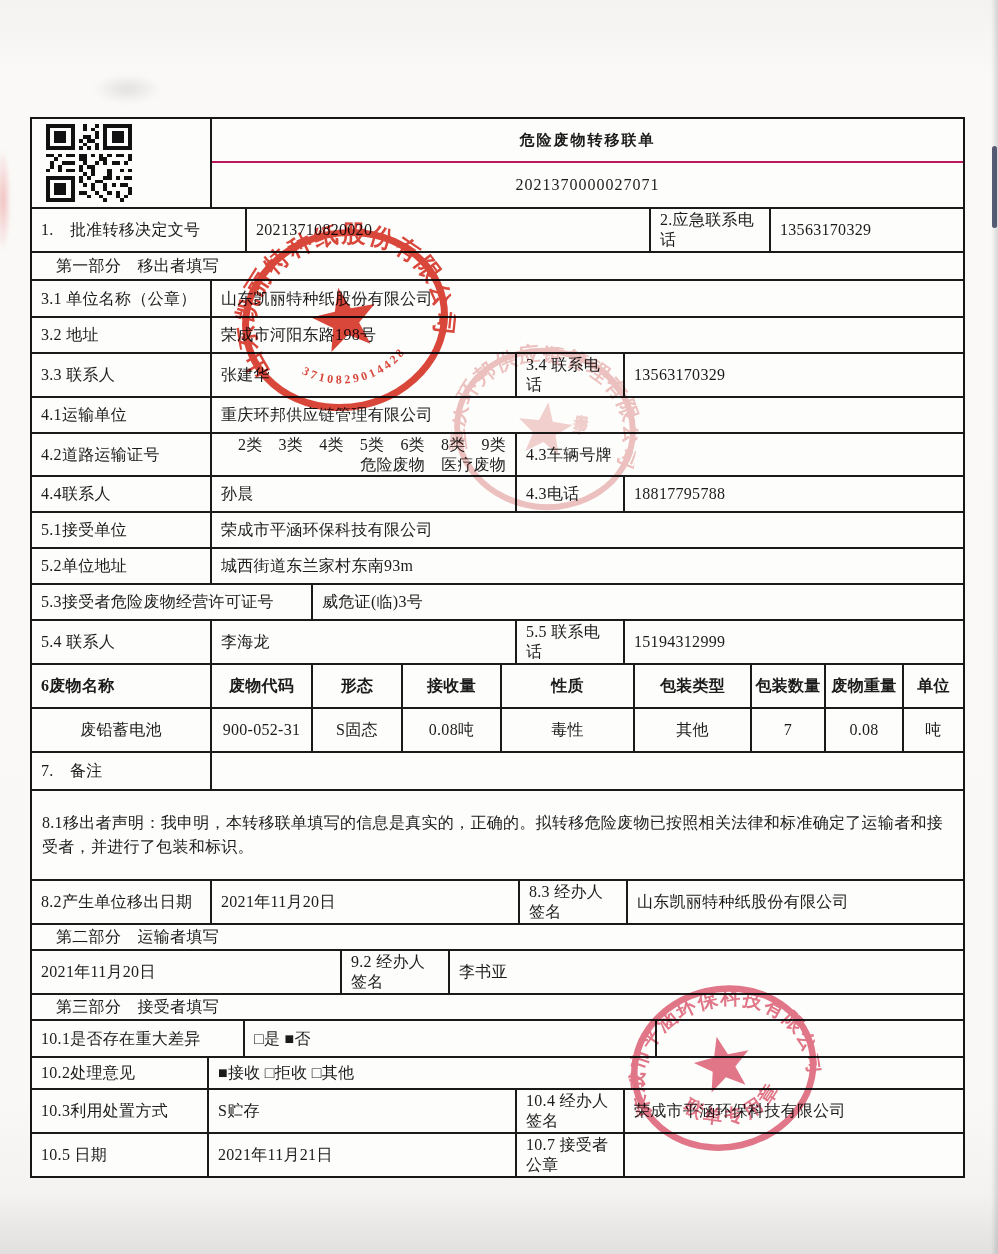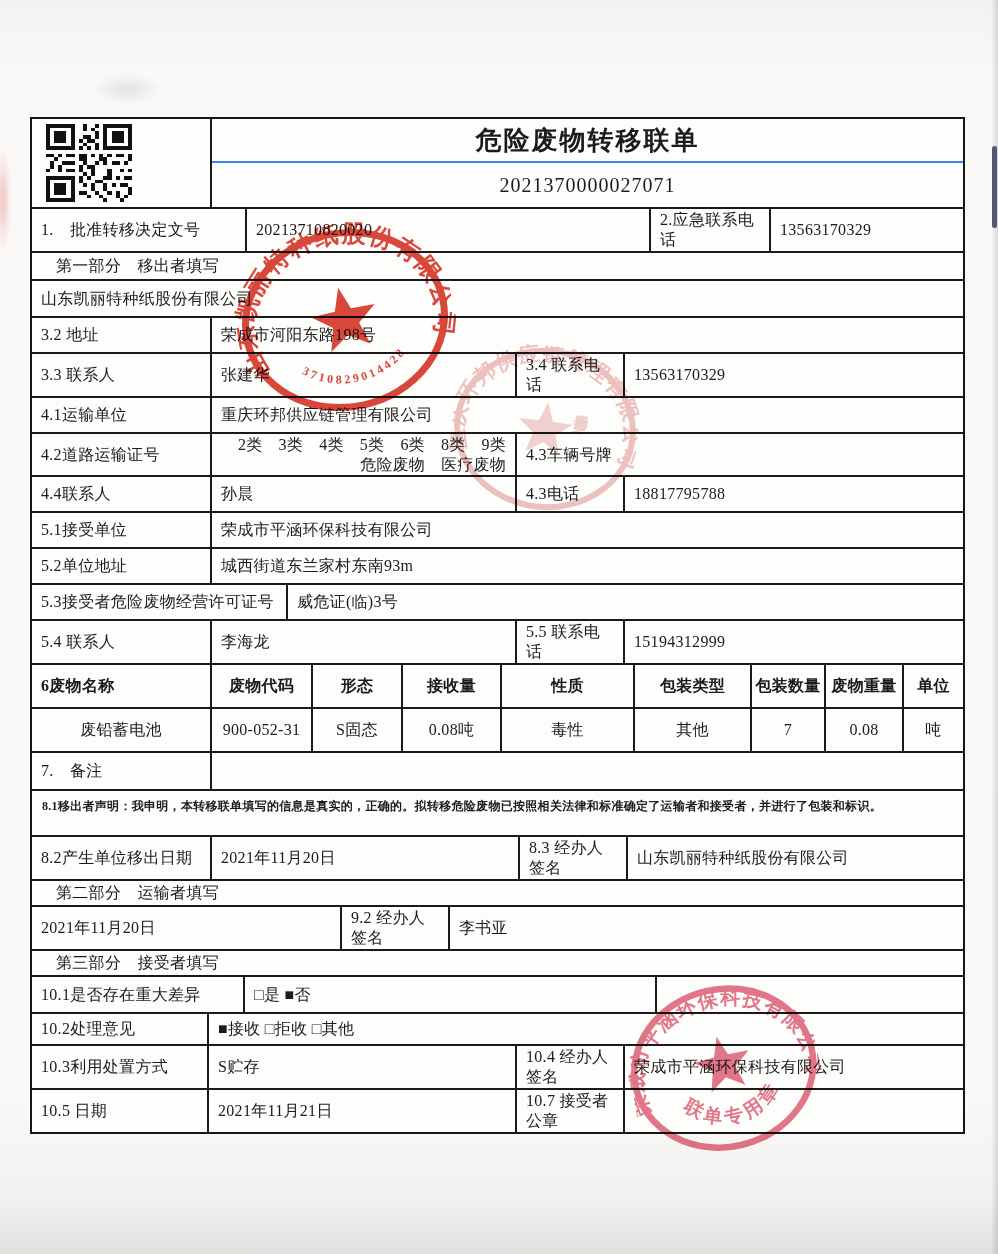--- a/index.html
+++ b/index.html
@@ -16,44 +16,43 @@
   .row:first-child{border-top:none;}
   .c{
     border-left:2px solid #1a1a1a;box-sizing:border-box;
     display:flex;align-items:center;min-width:0;
     padding:1px 9px;font-size:16px;letter-spacing:.3px;line-height:1.25;
   }
   .c:first-child{border-left:none;}
   .ctr{justify-content:center;text-align:center;padding:11px 2px;}
   .col{flex-direction:column;align-items:flex-end;justify-content:center;line-height:1.22;}
   .w178{width:178px}.w213{width:213px}.w404{width:404px}.w120{width:120px}
-  .w305{width:305px}.w134{width:108px}.w279{width:254px}.w211{width:211px}
+  .w305{width:305px}.w134{width:108px}.w279{width:279px}.w211{width:211px}
   .w412{width:412px}.w175{width:175px}.w308{width:308px}
   .w101{width:101px}.w106{width:90px}.w99{width:99px}.w133{width:133px}
   .w117{width:117px}.w74{width:74px}.w78{width:78px}
   .fx{flex:1}
   .h88{min-height:88px}.h36{min-height:36px}.h38{min-height:38px}.h40{min-height:40px}
   .h26{min-height:26px}.h28{min-height:28px}.h32{min-height:32px}
   .h37{min-height:37px}.h46{min-height:46px}.h35{min-height:35px}.h39{min-height:39px}
   .hrow{display:flex;}
   .qr-cell{width:178px;box-sizing:border-box;display:flex;align-items:center;padding-left:14px;}
   .hright{flex:1;display:flex;flex-direction:column;border-left:2px solid #1a1a1a;box-sizing:border-box;}
   .title{
     min-height:42px;display:flex;align-items:center;justify-content:center;
-    font-size:26px;font-weight:bold;letter-spacing:2px;
+    font-size:15px;font-weight:bold;letter-spacing:2px;
   }
   .serial{
     min-height:44px;display:flex;align-items:center;justify-content:center;
-    border-top:2px solid #3b82f6;font-size:20px;letter-spacing:1px;
+    border-top:2px solid #be185d;font-size:16px;letter-spacing:1px;
   }
   .section{padding-left:24px;font-size:16px;}
   .decl{
-    padding:6px 10px;font-size:12px;line-height:1.5;align-items:flex-start;
+    padding:20px 10px;font-size:16px;line-height:1.5;align-items:flex-start;
     display:block;
-    font-weight:bold;
   }
   .whead .c{font-weight:600;}
   .small-gap{letter-spacing:.2px;}
   
   .stamp{position:absolute;mix-blend-mode:multiply;pointer-events:none;}
   .stamp text{font-family:"Liberation Serif","DejaVu Serif",serif;font-weight:bold;}
   .stamp-a{left:236px;top:224px;width:218px;height:192px;transform:rotate(-12deg);opacity:.92;}
   .stamp-b{left:452px;top:346px;width:186px;height:166px;transform:rotate(7deg);opacity:.52;}
   .stamp-c{left:629px;top:984px;width:190px;height:170px;transform:rotate(-13deg);opacity:.85;}
   
@@ -107,20 +106,21 @@
       <div class="c w404">20213710820020</div>
       <div class="c w120">2.应急联系电话</div>
       <div class="c fx">13563170329</div>
     </div>
 
     <div class="row h28">
       <div class="c fx section">第一部分　移出者填写</div>
     </div>
 
     <div class="row h37">
+      <div class="c w178">3.1 单位名称（公章）</div>
       <div class="c fx">山东凯丽特种纸股份有限公司</div>
     </div>
 
     <div class="row h36">
       <div class="c w178">3.2 地址</div>
       <div class="c fx">荣成市河阳东路198号</div>
     </div>
 
     <div class="row h36">
       <div class="c w178">3.3 联系人</div>

